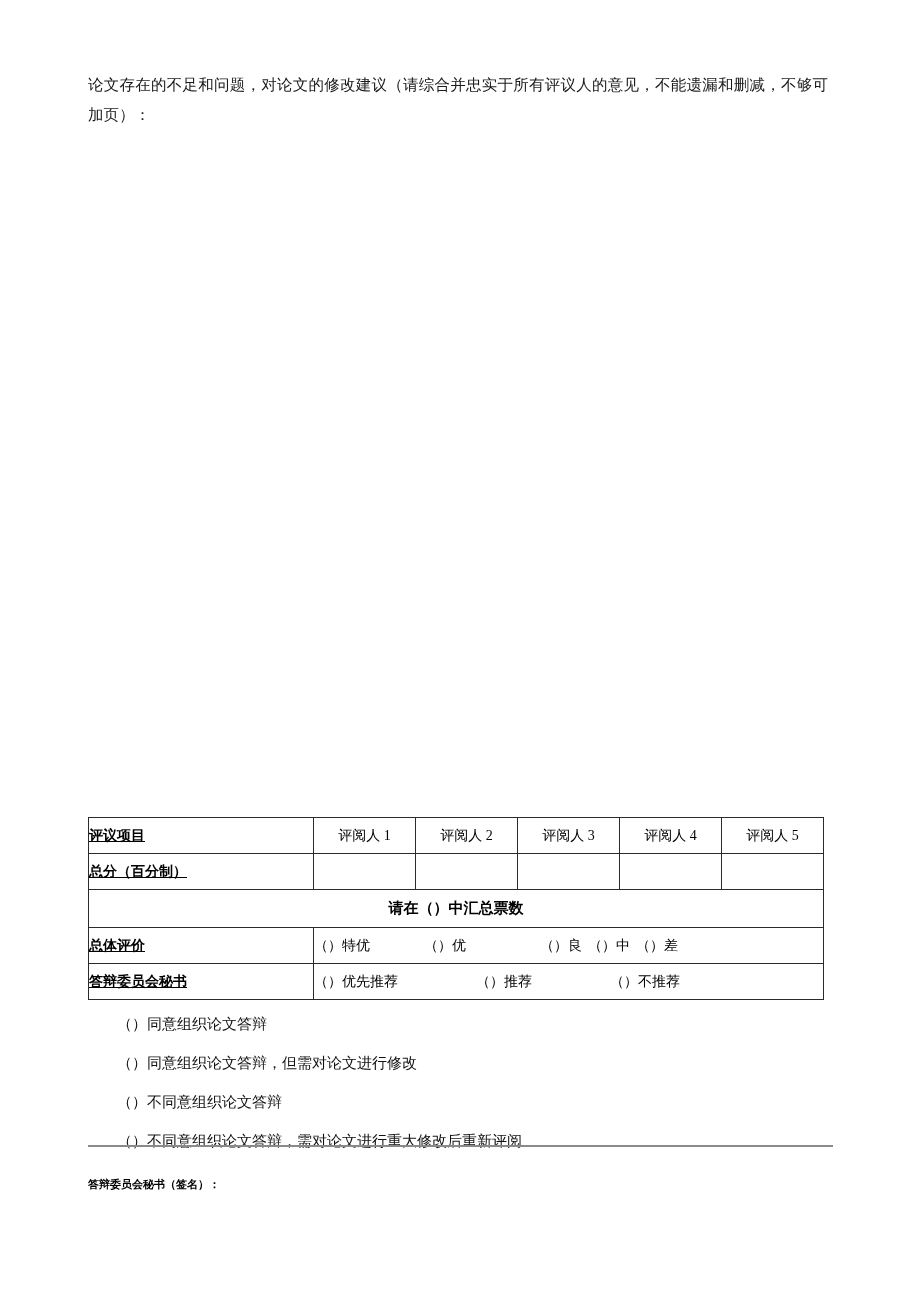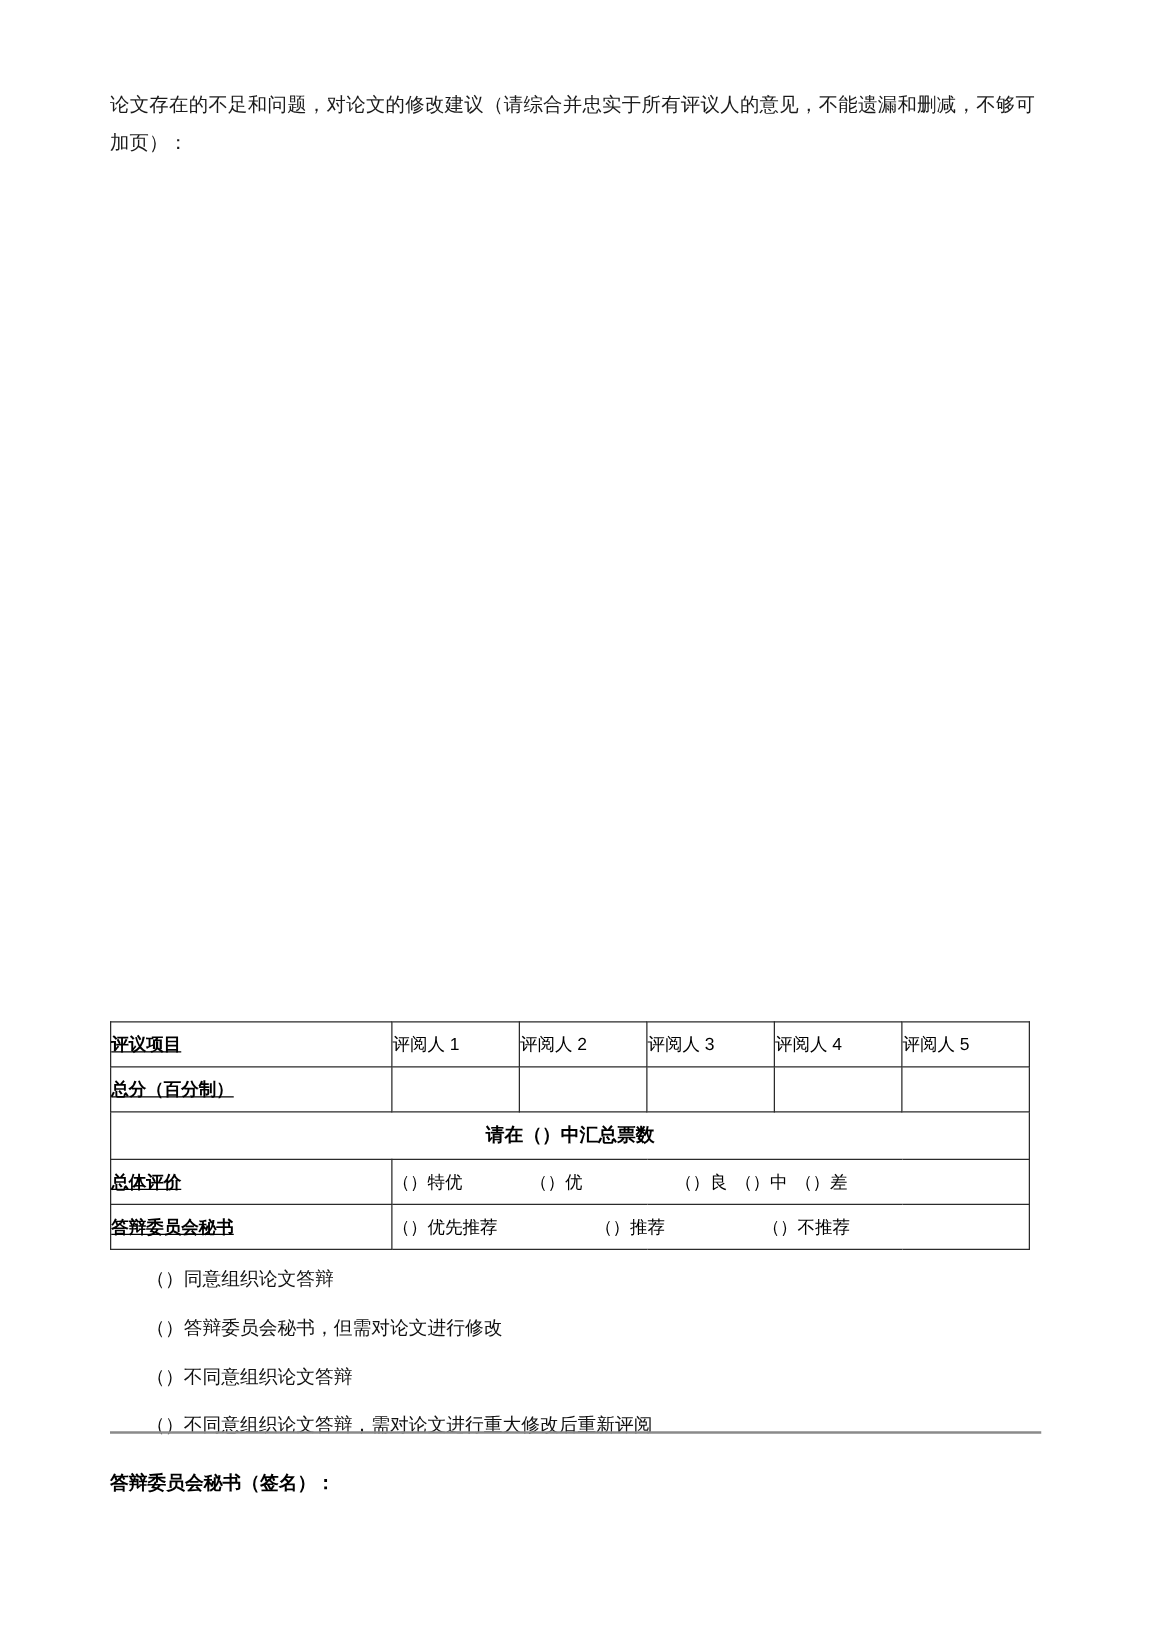--- a/index.html
+++ b/index.html
@@ -58,22 +58,23 @@
 
   .lbl {
     font-weight: bold;
     font-size: 14.5px;
     padding-left: 5px;
     font-family: "Liberation Sans", "DejaVu Sans", sans-serif;
     white-space: nowrap;
     text-decoration: underline;
   }
   .rev-head {
+    text-align: center;
     font-size: 14.5px;
-    font-family: Liberation Sans, sans-serif;
+    font-family: Liberation Serif, serif;
   }
   .blank-cell { }
 
   .tally-row td {
     text-align: center;
     font-weight: bold;
     font-size: 15px;
     height: 38px;
     font-family: "Liberation Sans", "DejaVu Sans", sans-serif;
   }
@@ -114,21 +115,21 @@
     width: 745px;
     height: 2px;
     background: #8a8a8a;
   }
 
   
   .signature {
     position: absolute;
     left: 88px;
     top: 1177px;
-    font-size: 15px;
+    font-size: 11px;
     font-weight: bold;
     font-family: "Liberation Sans", "DejaVu Sans", sans-serif;
     white-space: nowrap;
   }
 </style>
 </head>
 <body>
 
 <div class="page">
 
@@ -169,21 +170,21 @@
       </tr>
       <tr>
         <td class="lbl">答辩委员会秘书</td>
         <td class="opts" colspan="5"><span class="opt">（）优先推荐</span><span class="gap-xxl"></span><span class="opt">（）推荐</span><span class="gap-xxl"></span><span class="opt">（）不推荐</span></td>
       </tr>
     </tbody>
   </table>
 
   <div class="decisions">
     <div class="decision">（）同意组织论文答辩</div>
-    <div class="decision">（）答辩委员会秘书，但需对论文进行修改</div>
+    <div class="decision">（）同意组织论文答辩，但需对论文进行修改</div>
     <div class="decision">（）不同意组织论文答辩</div>
     <div class="decision">（）不同意组织论文答辩，需对论文进行重大修改后重新评阅</div>
   </div>
 
   <div class="rule"></div>
 
   <div class="signature">答辩委员会秘书（签名）：</div>
 
 </div>
 

